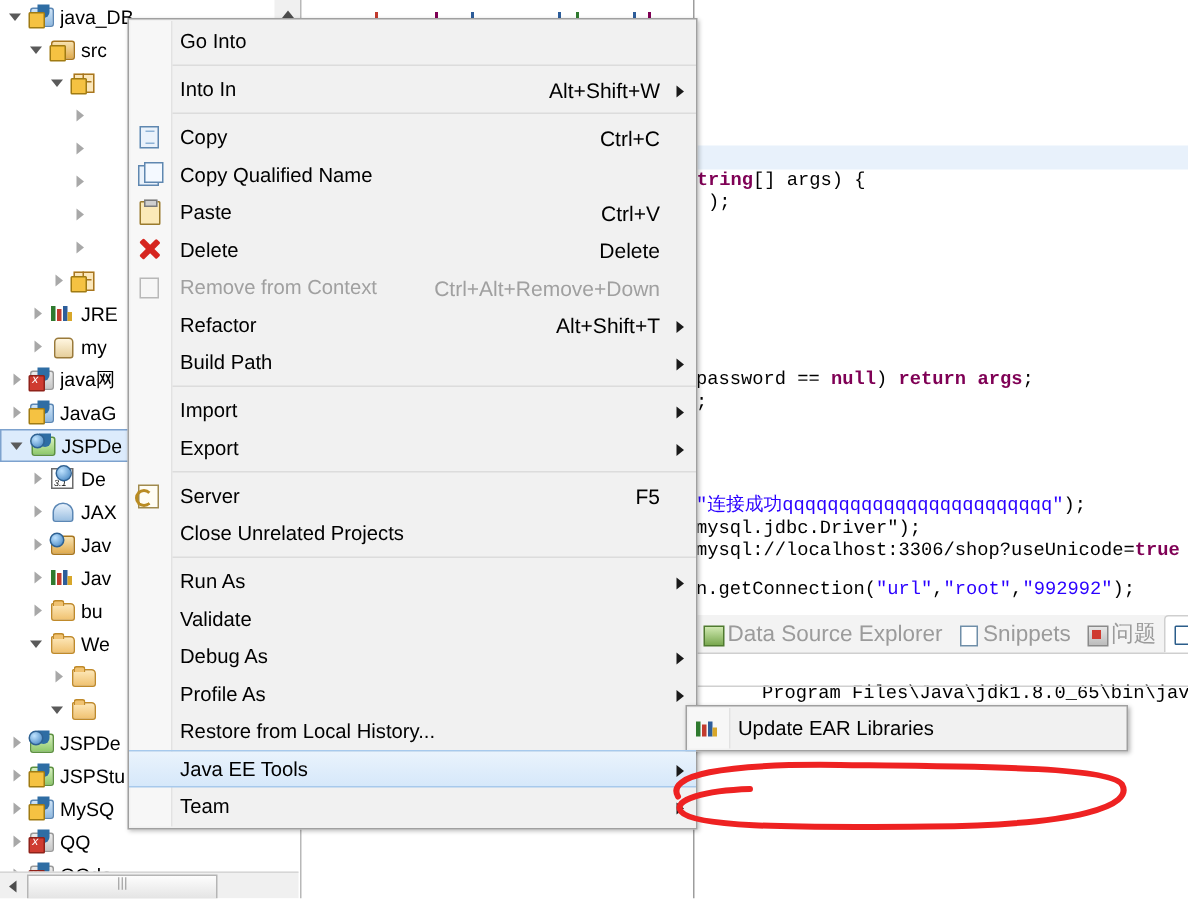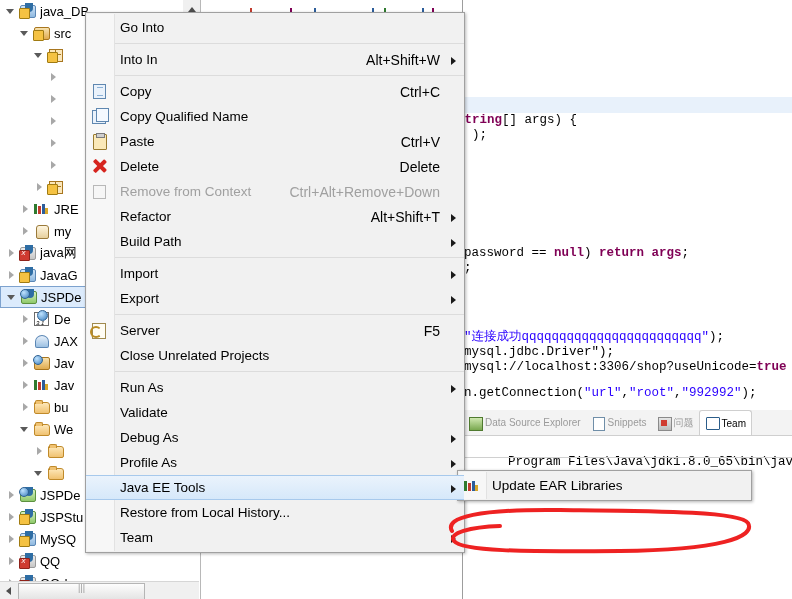--- a/index.html
+++ b/index.html
@@ -219,21 +219,21 @@
     background:#ffffff;
     border-left:1px solid #9d9d9d;
     overflow:hidden;
   }
   #bv-tabs {
     position:relative;
     height:25px;
     background:#f3f3f3;
     border-bottom:1px solid #cfcfcf;
     display:flex; align-items:center;
-    font-size:10px;
+    font-size:15px;
     white-space:nowrap;
     overflow:hidden;
   }
   .bv-tab {
     display:flex; align-items:center;
     height:25px; padding:0 5px;
     color:#9b9b9b;
     gap:3px;
   }
   .bv-tab.active {
@@ -781,27 +781,27 @@
           <span class="marrow"></span>
         </div>
         <div class="mi">
           <span class="mlabel">Debug As</span>
           <span class="marrow show"></span>
         </div>
         <div class="mi">
           <span class="mlabel">Profile As</span>
           <span class="marrow show"></span>
         </div>
+        <div class="mi">
+          <span class="mlabel">Restore from Local History...</span>
+          <span class="marrow"></span>
+        </div>
         <div class="mi hover">
           <span class="mlabel">Java EE Tools</span>
           <span class="marrow show"></span>
-        </div>
-        <div class="mi">
-          <span class="mlabel">Restore from Local History...</span>
-          <span class="marrow"></span>
         </div>
         <div class="mi">
           <span class="mlabel">Team</span>
           <span class="marrow show"></span>
         </div>
       </div>
   </div>
 
   <div id="sub-menu">
     <div id="sub-gutter"></div>

